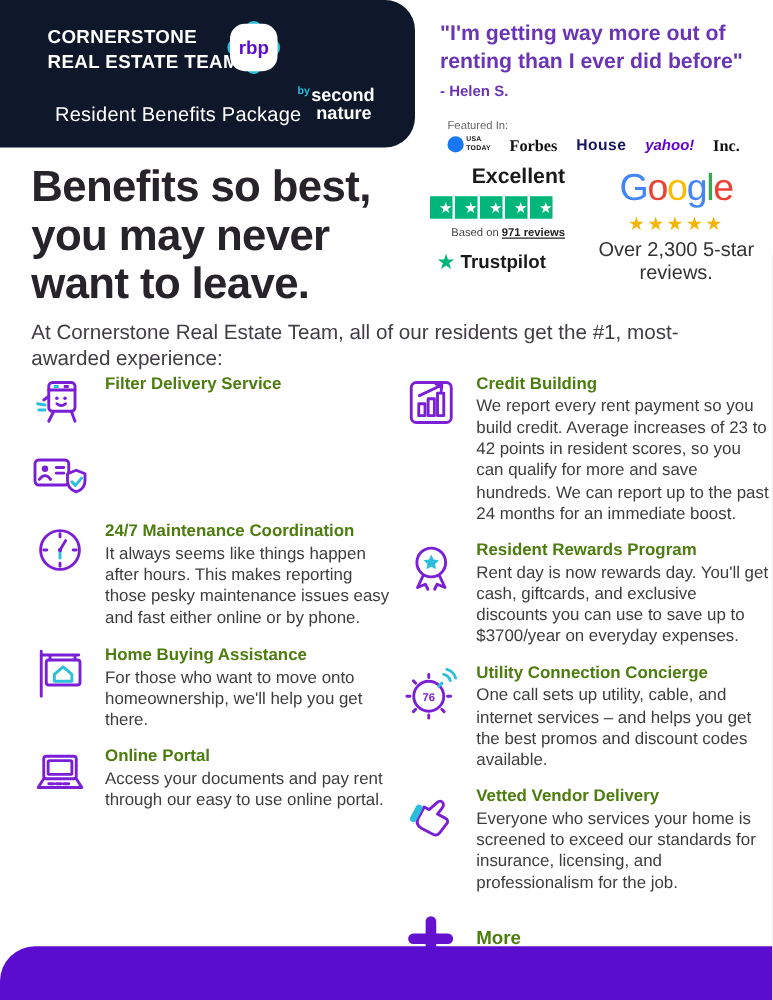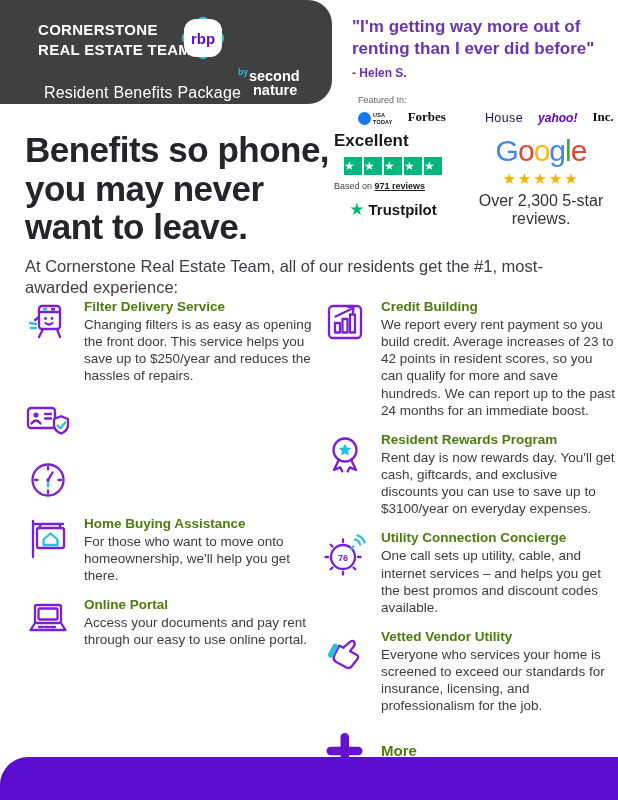--- a/index.html
+++ b/index.html
@@ -1,20 +1,20 @@
 <!DOCTYPE html>
 <html><head>
 <meta charset="utf-8">
 <style>
   html,body{margin:0;padding:0;background:#e8e8e8;}
   .page{position:relative;width:618px;height:800px;background:#ffffff;overflow:hidden;
         font-family:"Liberation Sans",sans-serif;margin:0 auto;}
 
   
-  .header{position:absolute;left:0;top:0;width:332px;height:104px;background:#404040;
+  .header{position:absolute;left:0;top:0;width:332px;height:118px;background:#0f172a;
           border-radius:0 24px 24px 0;}
   .company{position:absolute;left:38px;top:20px;color:#fff;font-weight:bold;font-size:15px;
            line-height:1.32;letter-spacing:.3px;}
   .rbp-logo{position:absolute;left:176px;top:11px;width:54px;height:54px;}
   .rbp-diamond{position:absolute;left:10px;top:10px;width:34px;height:34px;background:#2bbfdc;
                border-radius:7px;transform:rotate(45deg);}
   .rbp-badge{position:absolute;left:8px;top:8px;width:38px;height:38px;background:#fff;
              border-radius:12px;display:flex;align-items:center;justify-content:center;
              color:#5a0ccf;font-weight:bold;font-size:15px;}
   .by-brand{position:absolute;left:238px;top:24px;color:#fff;font-weight:bold;font-size:14.5px;
@@ -23,31 +23,31 @@
   .by-brand .nature{margin-left:15px;}
   .package-title{position:absolute;left:44px;top:84px;color:#fff;font-weight:normal;font-size:16px;
                  letter-spacing:.2px;}
 
   
   .quote{position:absolute;left:352px;top:16px;width:262px;color:#6a35b5;font-weight:bold;
          font-size:17px;line-height:1.32;}
   .quote-attr{margin-top:5px;font-size:12px;}
   .featured{position:absolute;left:358px;top:95px;}
   .featured-label{font-size:9px;color:#666;}
-  .featured-row{display:flex;align-items:flex-end;gap:15px;margin-top:4px;}
+  .featured-row{display:flex;align-items:flex-start;gap:15px;margin-top:4px;}
   .usatoday{display:flex;align-items:center;gap:2px;}
   .usatoday .dot{width:13px;height:13px;border-radius:50%;background:#1877f2;}
   .usatoday .txt{font-size:5.5px;font-weight:bold;color:#111;line-height:1.1;letter-spacing:.2px;}
   .forbes{font-family:"Liberation Serif",serif;font-weight:bold;font-size:13px;color:#111;}
-  .house{font-weight:normal;font-size:12.5px;color:#16165e;letter-spacing:.4px;margin-left:24px;}
+  .house{font-weight:bold;font-size:12.5px;color:#16165e;letter-spacing:.4px;}
   .yahoo{font-weight:bold;font-style:italic;font-size:12px;color:#5f01d1;}
   .inc{font-family:"Liberation Serif",serif;font-weight:bold;font-size:13px;color:#111;}
 
   
-  .trustpilot{position:absolute;left:334px;top:131px;width:118px;text-align:left;}
+  .trustpilot{position:absolute;left:334px;top:131px;width:118px;text-align:right;}
   .tp-excellent{font-size:17px;font-weight:bold;color:#191919;}
   .tp-stars{display:flex;justify-content:center;gap:2px;margin-top:6px;}
   .tp-star{width:18px;height:18px;background:#00b67a;color:#fff;font-size:12px;line-height:18px;
            display:inline-block;}
   .tp-based{font-size:9px;color:#444;margin-top:6px;}
   .tp-based b{text-decoration:underline;color:#222;}
   .tp-brand{display:flex;justify-content:center;align-items:center;gap:4px;margin-top:10px;}
   .tp-brand .tp-logo-star{color:#00b67a;font-size:17px;line-height:1;}
   .tp-brand .tp-name{font-size:15px;font-weight:bold;color:#191919;}
   .google{position:absolute;left:468px;top:134px;width:146px;text-align:center;}
@@ -140,21 +140,21 @@
     </div>
   </div>
 
   <div class="google">
     <div class="g-word"><span class="g-b">G</span><span class="g-r">o</span><span class="g-y">o</span><span class="g-b">g</span><span class="g-g">l</span><span class="g-r">e</span></div>
     <div class="g-stars">★★★★★</div>
     <div class="g-caption">Over 2,300 5-star reviews.</div>
   </div>
 
   <div class="headline">
-    <div>Benefits so phone,</div>
+    <div>Benefits so best,</div>
     <div>you may never</div>
     <div>want to leave.</div>
   </div>
   <div class="intro">At Cornerstone Real Estate Team, all of our residents get the #1, most-awarded experience:</div>
 
   <div class="col col-left">
 
     <div class="benefit">
       <span class="bicon">
         <svg width="46" height="46" viewBox="0 0 46 46" fill="none" stroke="#7a1fd6" stroke-width="2.3" stroke-linecap="round" stroke-linejoin="round">
@@ -164,21 +164,20 @@
           <rect x="26" y="9" width="4" height="2.5" fill="#7a1fd6" stroke="none"></rect>
           <circle cx="20.5" cy="19.5" r="1.4" fill="#7a1fd6" stroke="none"></circle>
           <circle cx="27" cy="19.5" r="1.4" fill="#7a1fd6" stroke="none"></circle>
           <path d="M20.5 24 q3.5 3 7 0"></path>
           <path d="M18 30 l-4 8 M32 30 l3 8 M14 18 l-4 3"></path>
           <path d="M5 24 l6 1 M6 29 l5 0" stroke="#2bbfdc"></path>
         </svg>
       </span>
       <div class="btxt">
         <div class="btitle">Filter Delivery Service</div>
-        <div class="bdesc">Changing filters is as easy as opening the front door. This service helps you save up to $250/year and reduces the hassles of repairs.</div>
       </div>
     </div>
 
     <div class="benefit">
       <span class="bicon">
         <svg width="46" height="46" viewBox="0 0 46 46" fill="none" stroke="#7a1fd6" stroke-width="2.3" stroke-linecap="round" stroke-linejoin="round">
           <rect x="3" y="10" width="27" height="20" rx="3"></rect>
           <circle cx="11" cy="17" r="2.6" fill="#7a1fd6" stroke="none"></circle>
           <path d="M6.5 25.5 q4.5 -6 9 0"></path>
           <path d="M20 16 h6 M20 20.5 h6"></path>
@@ -191,20 +190,24 @@
     <div class="benefit">
       <span class="bicon">
         <svg width="46" height="46" viewBox="0 0 46 46" fill="none" stroke="#7a1fd6" stroke-width="2.3" stroke-linecap="round" stroke-linejoin="round">
           <circle cx="23" cy="23" r="15.5"></circle>
           <path d="M23 10 v2.5 M36 23 h-2.5 M23 36 v-2.5 M10 23 h2.5"></path>
           <path d="M23 23 L27.5 15.5"></path>
           <path d="M23 23 L23 29.5" stroke="#2bbfdc"></path>
           <circle cx="23" cy="23" r="1.7" fill="#7a1fd6" stroke="none"></circle>
         </svg>
       </span>
+      <div class="btxt">
+        <div class="btitle">24/7 Maintenance Coordination</div>
+        <div class="bdesc">It always seems like things happen after hours. This makes reporting those pesky maintenance issues easy and fast either online or by phone.</div>
+      </div>
     </div>
 
     <div class="benefit">
       <span class="bicon">
         <svg width="46" height="46" viewBox="0 0 46 46" fill="none" stroke="#7a1fd6" stroke-width="2.3" stroke-linecap="round" stroke-linejoin="round">
           <path d="M8 5 v36 M8 8 h30 M15 8 v4 M35 8 v4"></path>
           <rect x="12" y="12" width="27" height="20" rx="2"></rect>
           <path d="M18.5 23.5 l7 -6 7 6 v5.5 h-14 z" stroke="#2bbfdc"></path>
         </svg>
       </span>
@@ -252,21 +255,21 @@
     <div class="benefit">
       <span class="bicon">
         <svg width="46" height="46" viewBox="0 0 46 46" fill="none" stroke="#7a1fd6" stroke-width="2.3" stroke-linecap="round" stroke-linejoin="round">
           <circle cx="23" cy="18" r="11.5"></circle>
           <path d="M23 11.6 l1.9 3.9 4.3 0.6 -3.1 3 0.7 4.3 -3.8 -2 -3.8 2 0.7 -4.3 -3.1 -3 4.3 -0.6 z" fill="#2bbfdc" stroke="none"></path>
           <path d="M16.5 28.5 l-4.5 9.5 6.3 -2.6 2 4 M29.5 28.5 l4.5 9.5 -6.3 -2.6 -2 4"></path>
         </svg>
       </span>
       <div class="btxt">
         <div class="btitle">Resident Rewards Program</div>
-        <div class="bdesc">Rent day is now rewards day. You'll get cash, giftcards, and exclusive discounts you can use to save up to $3100/year on everyday expenses.</div>
+        <div class="bdesc">Rent day is now rewards day. You'll get cash, giftcards, and exclusive discounts you can use to save up to $3700/year on everyday expenses.</div>
       </div>
     </div>
 
     <div class="benefit">
       <span class="bicon">
         <svg width="46" height="46" viewBox="0 0 46 46" fill="none" stroke="#7a1fd6" stroke-width="2.3" stroke-linecap="round" stroke-linejoin="round">
           <circle cx="21" cy="27" r="12"></circle>
           <path d="M21 12 v-2.5 M21 42 v2.5 M6 27 h-2.5 M36 27 h2.5 M10.5 16.5 l-1.8 -1.8 M10.5 37.5 l-1.8 1.8 M31.5 37.5 l1.8 1.8"></path>
           <path d="M29 19 l2.5 -2.5" stroke="#2bbfdc"></path>
           <text x="21" y="30.5" font-size="9" font-weight="bold" fill="#7a1fd6" stroke="none" text-anchor="middle" font-family="Liberation Sans, sans-serif">76</text>
@@ -282,21 +285,21 @@
     <div class="benefit">
       <span class="bicon">
         <svg width="46" height="46" viewBox="0 0 46 46" fill="none" stroke="#7a1fd6" stroke-width="2.3" stroke-linecap="round" stroke-linejoin="round">
           <g transform="rotate(28 23 23)">
             <path d="M15 20 h4.5 l3 -8 q1.2 -3.2 3.7 -2.2 q2.5 1 1.8 4.7 L27 20 h7 q3.8 0 3.2 3.6 l-1.6 8.8 q-0.6 3.6 -4.2 3.6 H21 q-6 0 -6 -6 z"></path>
             <rect x="9" y="20" width="5.5" height="15" rx="2.5" fill="#2bbfdc" stroke="none"></rect>
           </g>
         </svg>
       </span>
       <div class="btxt">
-        <div class="btitle">Vetted Vendor Utility</div>
+        <div class="btitle">Vetted Vendor Delivery</div>
         <div class="bdesc">Everyone who services your home is screened to exceed our standards for insurance, licensing, and professionalism for the job.</div>
       </div>
     </div>
 
     <div class="benefit more">
       <span class="bicon">
         <svg width="46" height="46" viewBox="0 0 46 46">
           <rect x="18.5" y="5" width="8.5" height="36" rx="4.2" fill="#6512d0"></rect>
           <rect x="4.5" y="18.7" width="36" height="8.5" rx="4.2" fill="#6512d0"></rect>
         </svg>

